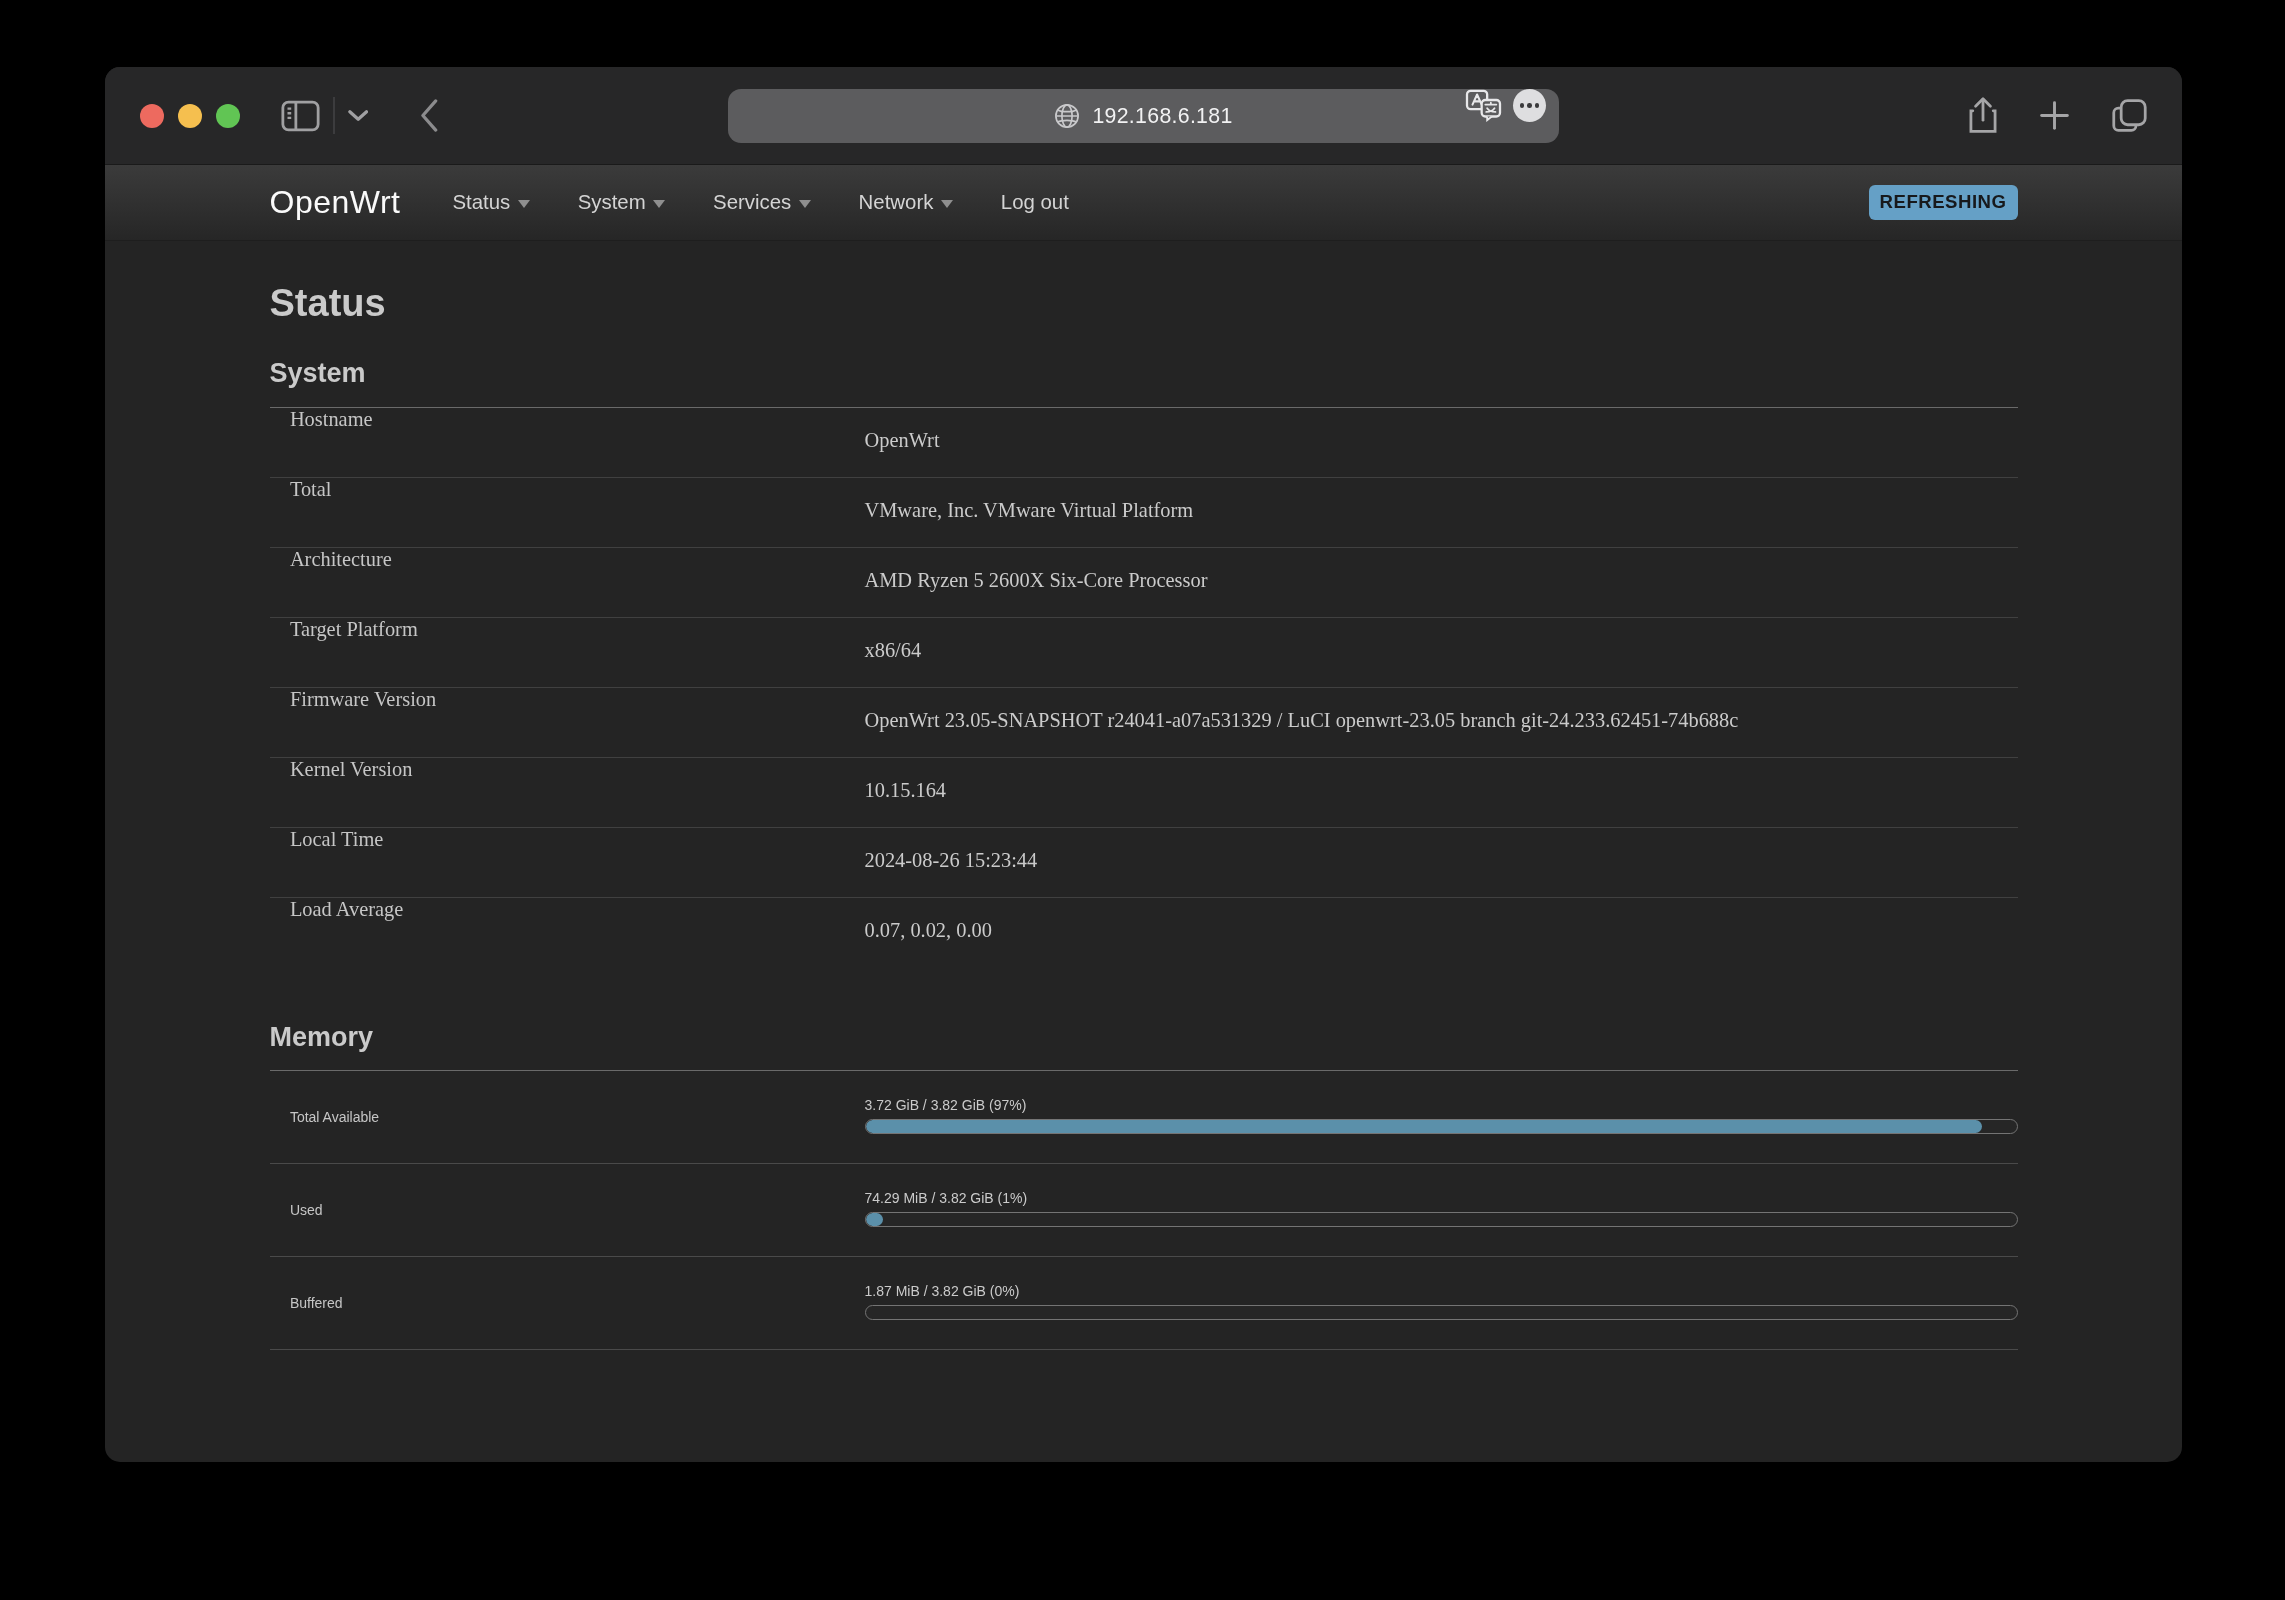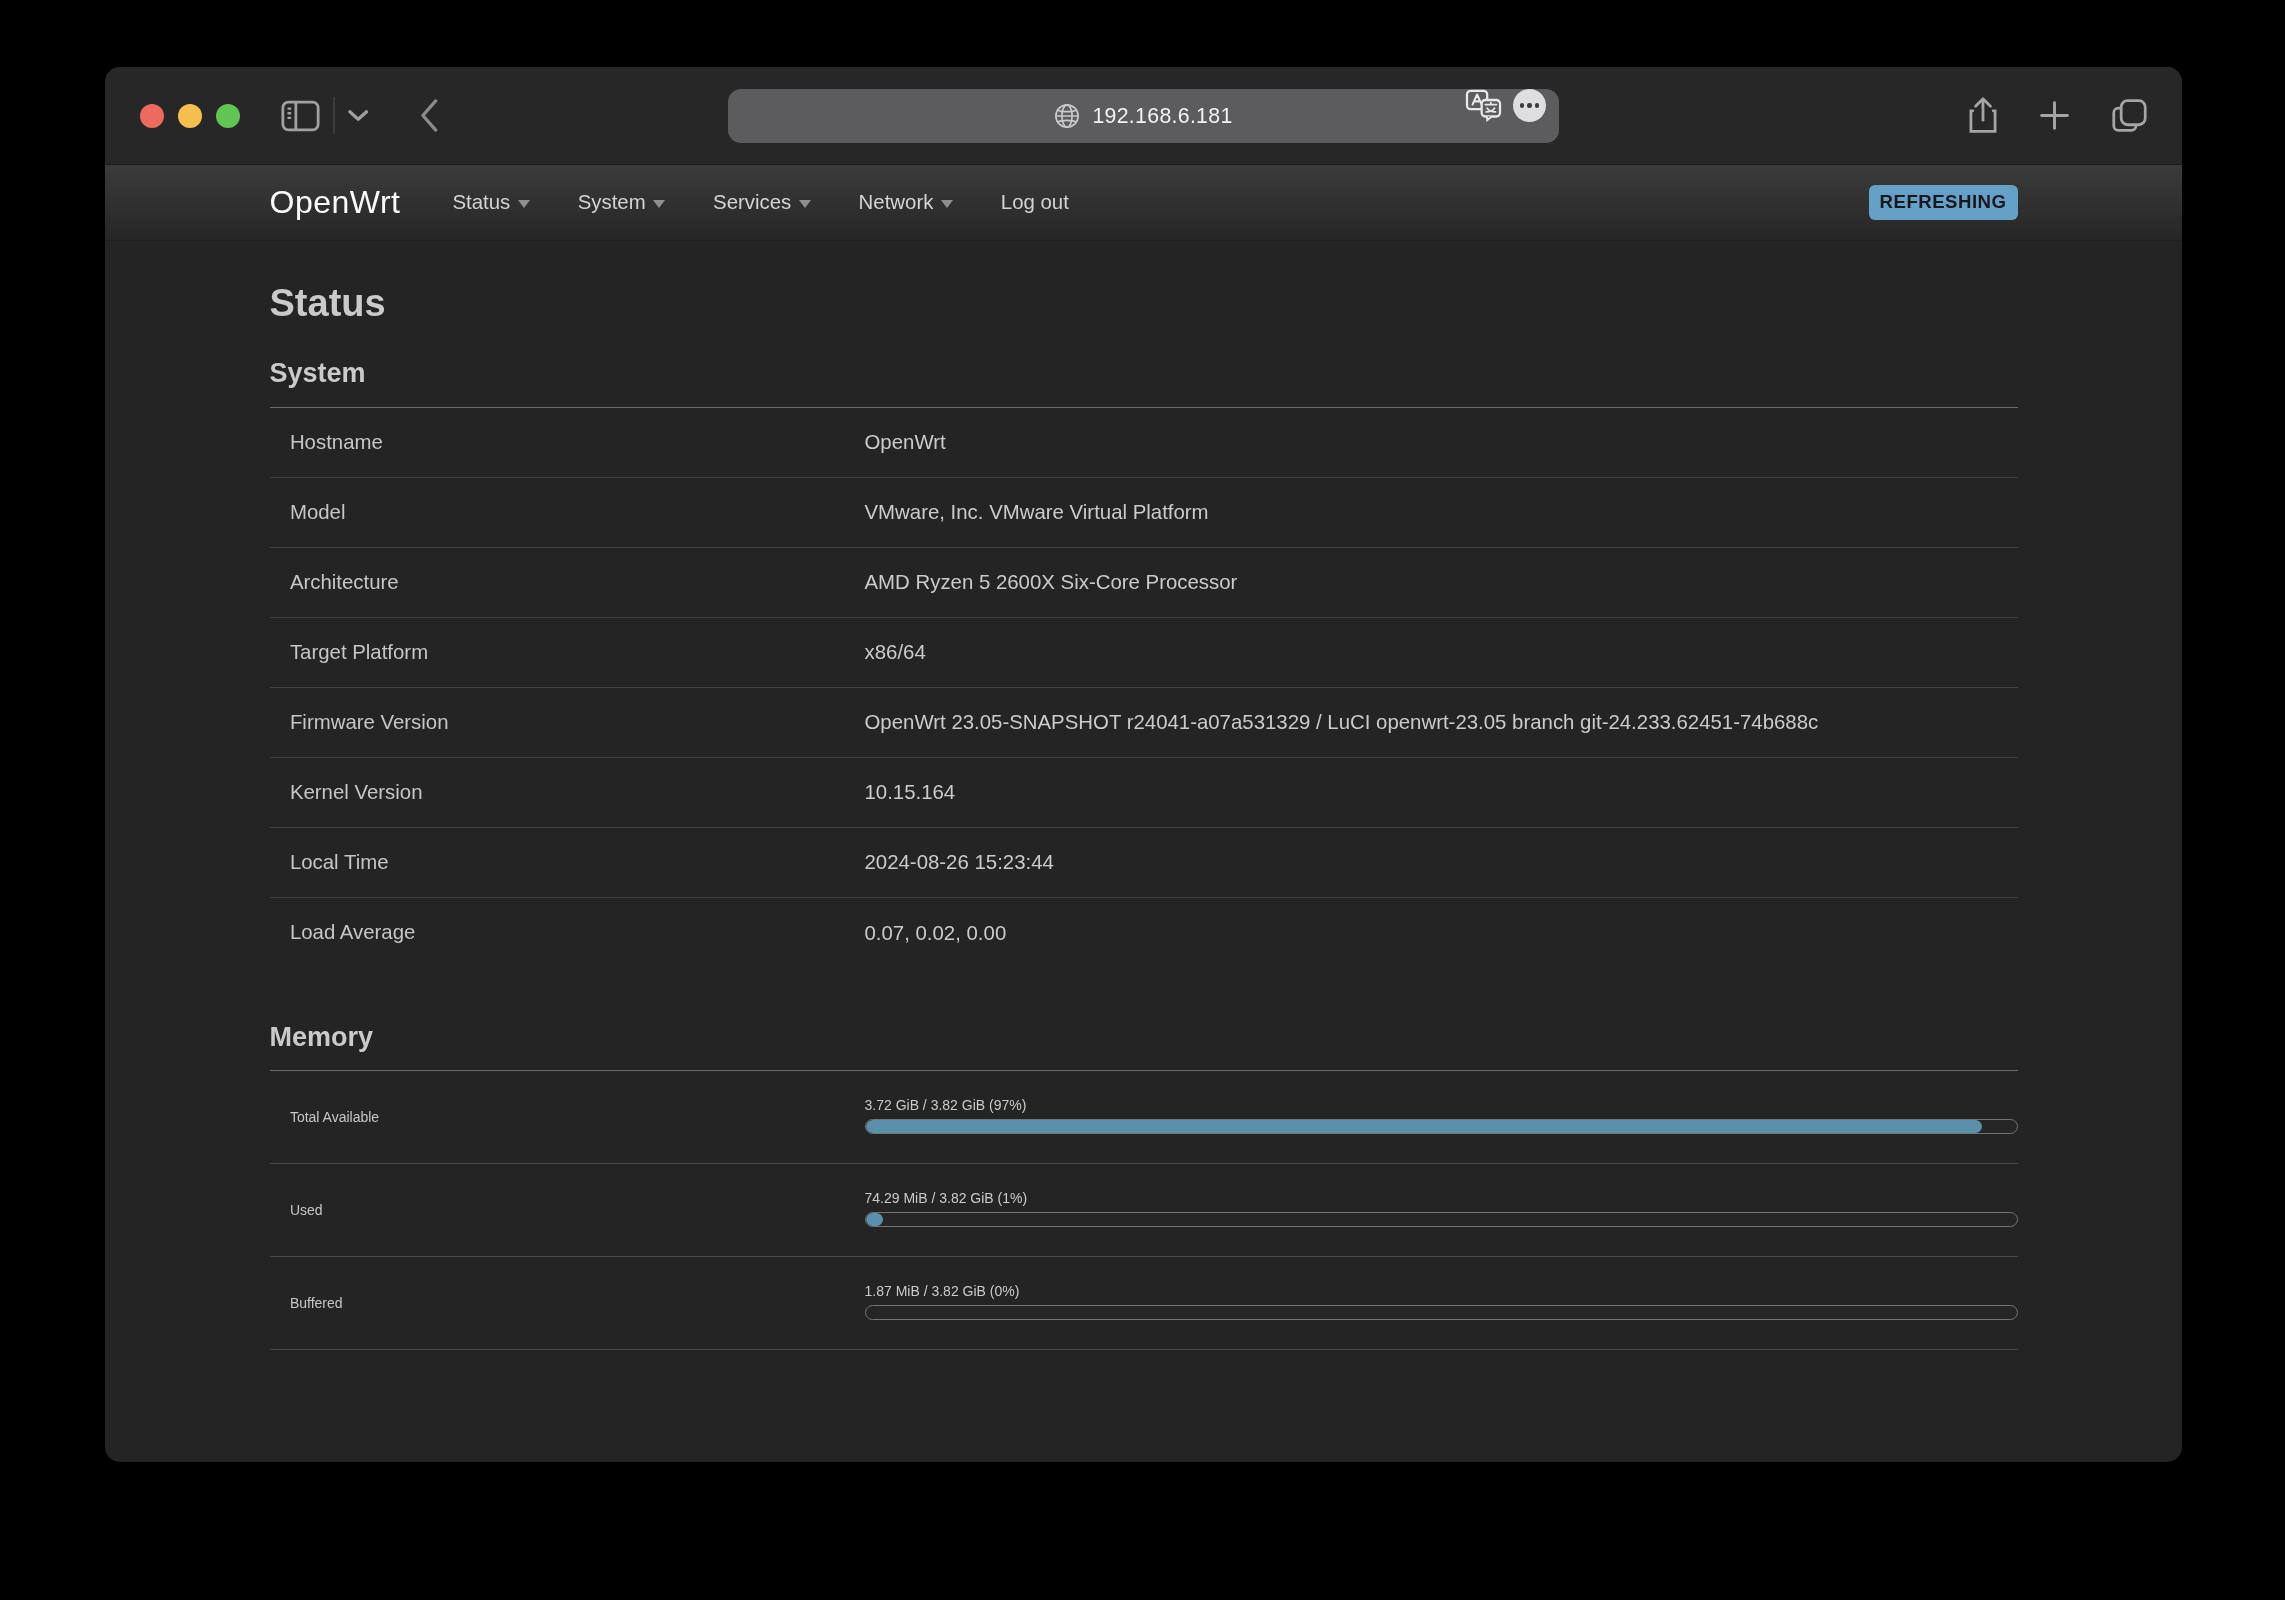--- a/index.html
+++ b/index.html
@@ -76,22 +76,22 @@
     padding: 5.6px 11px 6.5px; border-radius: 6px; cursor: default;
   }
 
   
   .container { width: 1748px; margin: 0 auto; color: #c9c9c9; }
   h1.page-title { font-size: 38px; font-weight: bold; color: #cacaca; margin-top: 41px; }
   h2.section-title { font-size: 27px; font-weight: bold; color: #cacaca; margin-top: 33px; margin-bottom: 17.6px; }
   .section-rule { border-top: 1.9px solid #6a6a6a; }
 
   .kv-row {
-    display: flex; min-height: 70px; align-items: center;
-    border-bottom: 1.9px solid #404040; font-size: 20.4px;
+    display: flex; min-height: 70px; align-items: flex-start;
+    border-bottom: 1.9px solid #404040; font-size: 20.4px; font-family: Liberation Serif, serif;
   }
   .kv-row:last-child { border-bottom: none; }
   .kv-label { width: 595px; flex: none; padding-left: 20.4px; color: #c6c6c6; }
   .kv-value { flex: 1; line-height: 32px; padding: 16.7px 0; color: #cbcbcb; }
 
   .mem-row {
     display: flex; min-height: 93px; align-items: center;
     border-bottom: 1.9px solid #4a4a4a; font-size: 14px; justify-content: flex-end;
   }
   .mem-cell { flex: 1; padding: 13px 0 16.7px; }
@@ -238,21 +238,21 @@
 
     <h2 class="section-title">System</h2>
     <div class="section-rule"></div>
 
     <div>
       <div class="kv-row">
         <div class="kv-label">Hostname</div>
         <div class="kv-value">OpenWrt</div>
       </div>
       <div class="kv-row">
-        <div class="kv-label">Model</div>
+        <div class="kv-label">Total</div>
         <div class="kv-value">VMware, Inc. VMware Virtual Platform</div>
       </div>
       <div class="kv-row">
         <div class="kv-label">Architecture</div>
         <div class="kv-value">AMD Ryzen 5 2600X Six-Core Processor</div>
       </div>
       <div class="kv-row">
         <div class="kv-label">Target Platform</div>
         <div class="kv-value">x86/64</div>
       </div>

